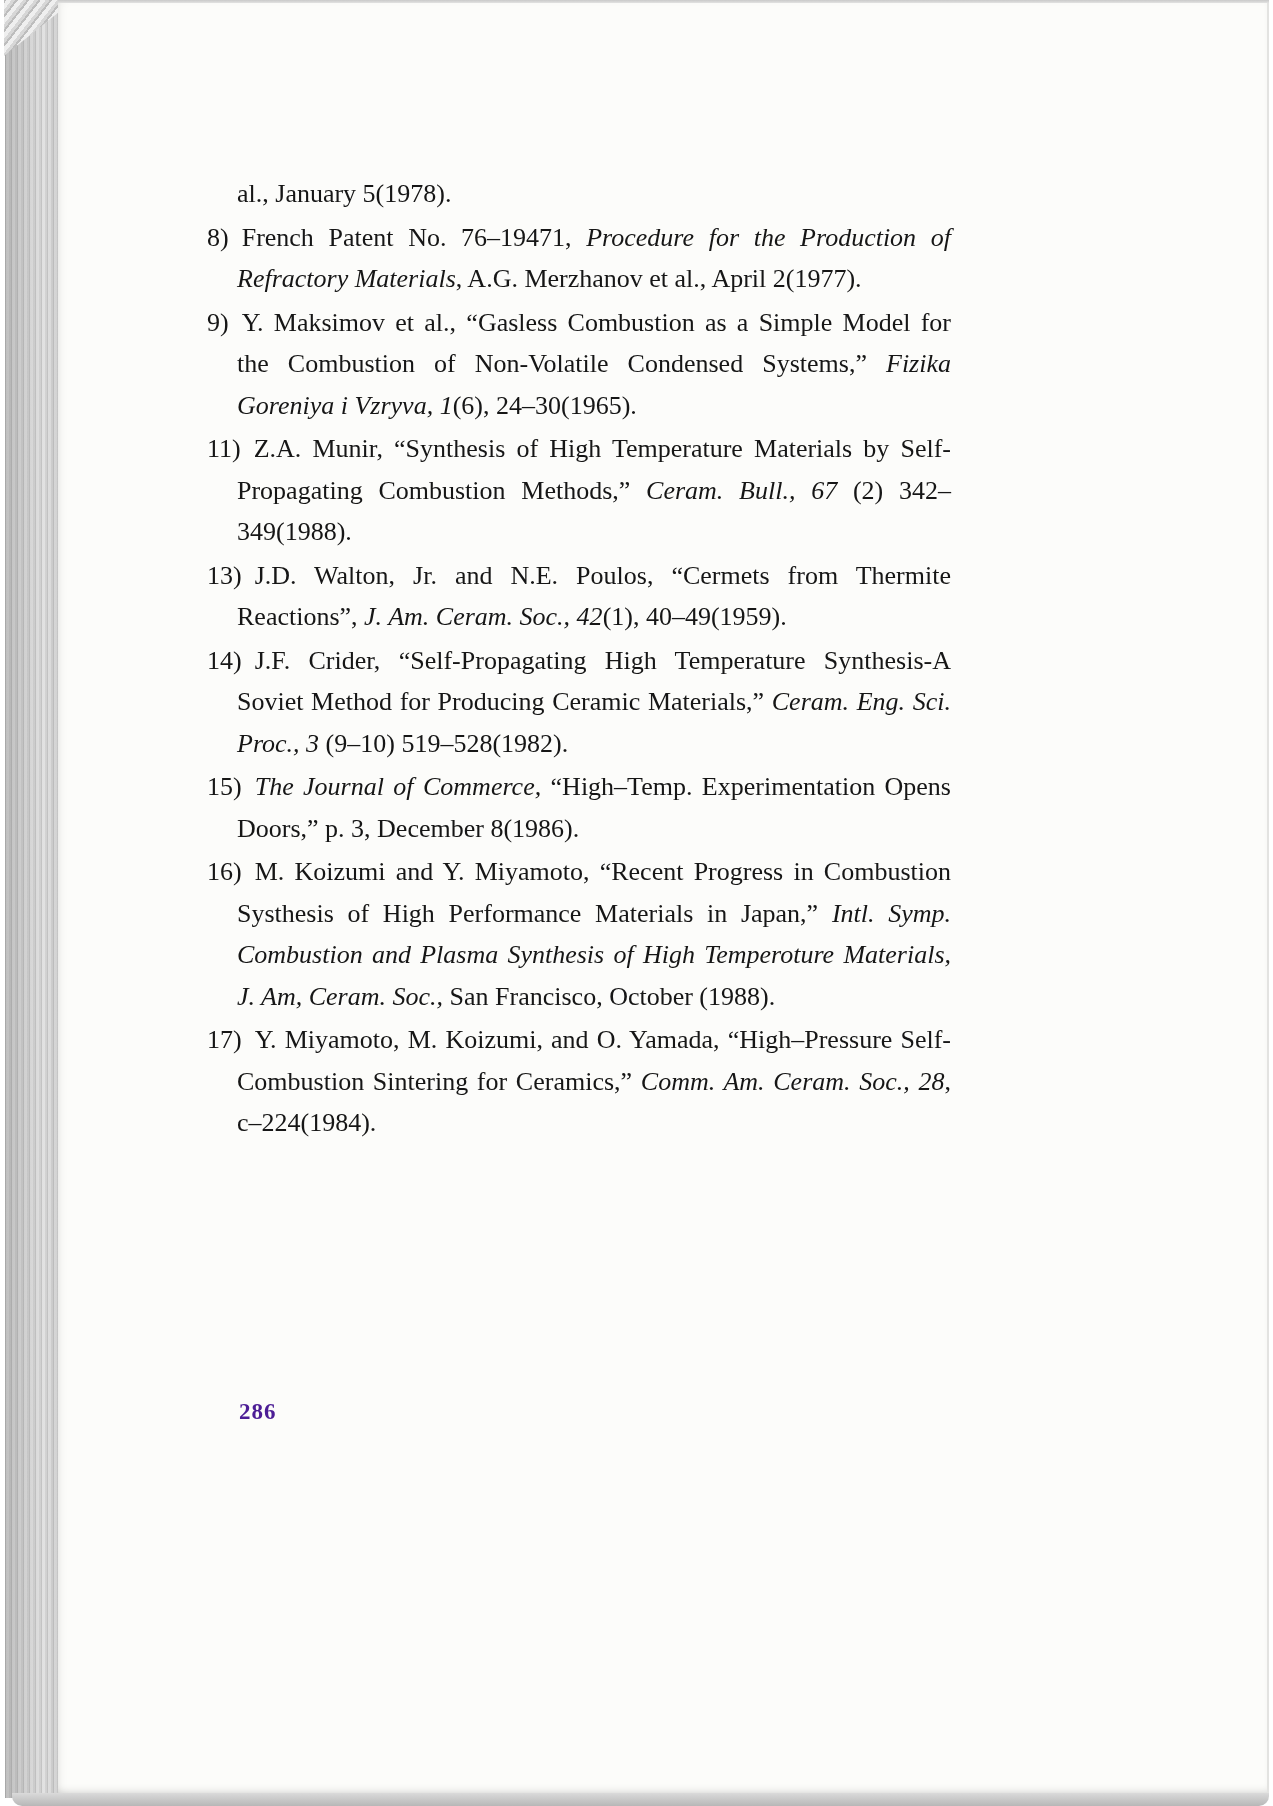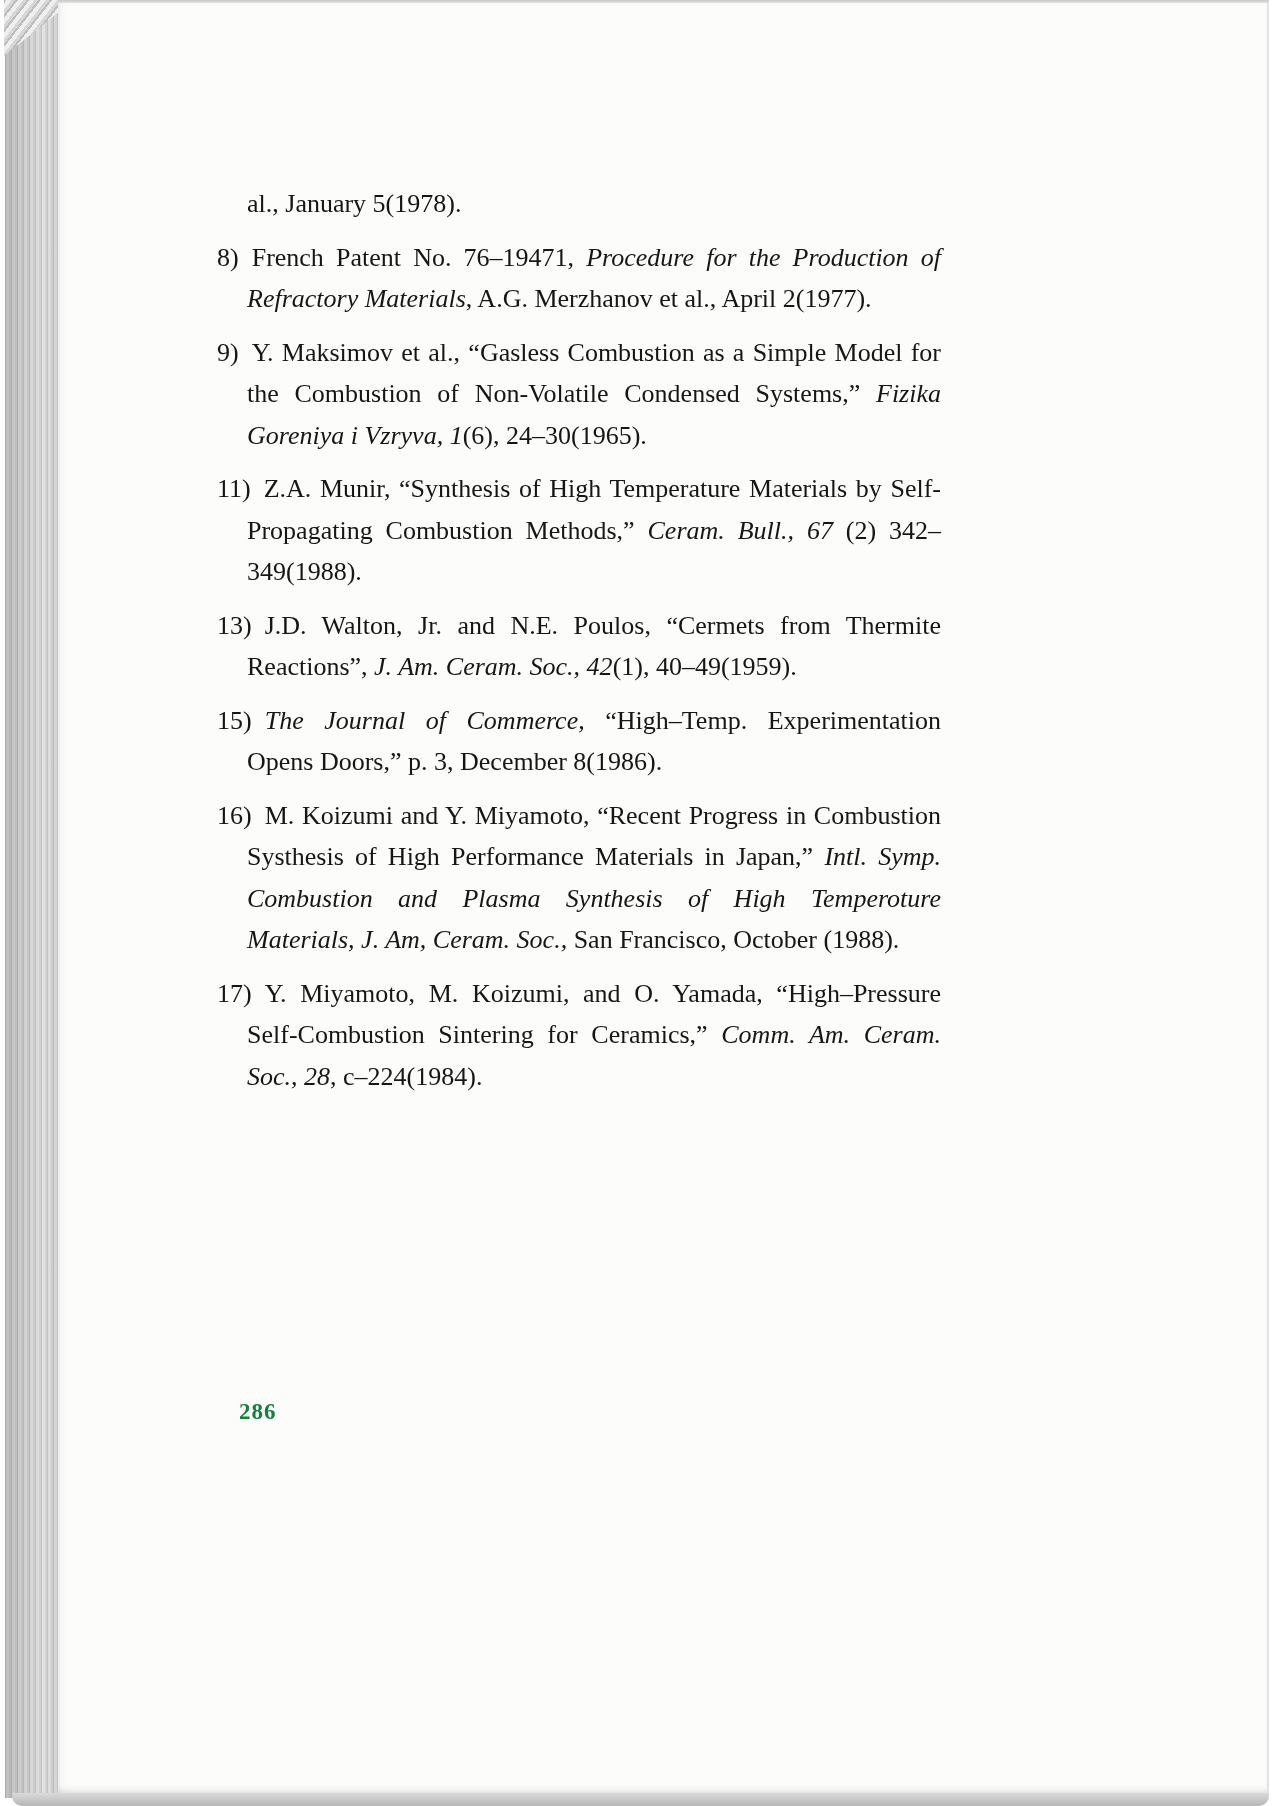--- a/index.html
+++ b/index.html
@@ -70,51 +70,52 @@
     position: absolute;
     left: 147px;
     top: 168px;
     width: 748px;
     font-size: 26px;
     line-height: 41.5px;
     color: #161616;
     text-align: justify;
   }
   .ref {
-    margin: 12px;
+    margin: 2px;
     padding-left: 30px;
     text-indent: -30px;
   }
   .ref.cont { text-indent: 0; }
   .num { margin-right: 13px; }
   .it { font-style: italic; }
   .pageno {
     position: absolute;
     left: 181px;
     top: 1396px;
     font-size: 23px;
     font-weight: bold;
     letter-spacing: 1px;
-    color: #15803d;
+    color: #4c1d95;
   }
 </style>
 </head>
 <body>
 
 <div class="canvas">
   <div class="edge-left"></div>
   <div class="corner"></div>
   <div class="edge-top"></div>
   <div class="page">
     <div class="textblock">
         <p class="ref cont"><span class="seg">al., January 5(1978).</span></p>
         <p class="ref"><span class="num">8)</span><span class="seg">French Patent No. 76–19471, </span><span class="seg it">Procedure for the Production of Refractory Materials</span><span class="seg">, A.G. Merzhanov et al., April 2(1977).</span></p>
         <p class="ref"><span class="num">9)</span><span class="seg">Y. Maksimov et al., “Gasless Combustion as a Simple Model for the Combustion of Non-Volatile Condensed Systems,” </span><span class="seg it">Fizika Goreniya i Vzryva, 1</span><span class="seg">(6), 24–30(1965).</span></p>
         <p class="ref"><span class="num">11)</span><span class="seg">Z.A. Munir, “Synthesis of High Temperature Materials by Self-Propagating Combustion Methods,” </span><span class="seg it">Ceram. Bull., 67</span><span class="seg"> (2) 342–349(1988).</span></p>
         <p class="ref"><span class="num">13)</span><span class="seg">J.D. Walton, Jr. and N.E. Poulos, “Cermets from Thermite Reactions”, </span><span class="seg it">J. Am. Ceram. Soc., 42</span><span class="seg">(1), 40–49(1959).</span></p>
+        <p class="ref"><span class="num">14)</span><span class="seg">J.F. Crider, “Self-Propagating High Temperature Synthesis-A Soviet Method for Producing Ceramic Materials,” </span><span class="seg it">Ceram. Eng. Sci. Proc., 3</span><span class="seg"> (9–10) 519–528(1982).</span></p>
         <p class="ref"><span class="num">15)</span><span class="seg it">The Journal of Commerce,</span><span class="seg"> “High–Temp. Experimentation Opens Doors,” p. 3, December 8(1986).</span></p>
         <p class="ref"><span class="num">16)</span><span class="seg">M. Koizumi and Y. Miyamoto, “Recent Progress in Combustion Systhesis of High Performance Materials in Japan,” </span><span class="seg it">Intl. Symp. Combustion and Plasma Synthesis of High Temperoture Materials, J. Am, Ceram. Soc.,</span><span class="seg"> San Francisco, October (1988).</span></p>
         <p class="ref"><span class="num">17)</span><span class="seg">Y. Miyamoto, M. Koizumi, and O. Yamada, “High–Pressure Self-Combustion Sintering for Ceramics,” </span><span class="seg it">Comm. Am. Ceram. Soc., 28</span><span class="seg">, c–224(1984).</span></p>
       </div>
     <div class="pageno">286</div>
   </div>
   <div class="edge-bottom"></div>
 </div>
 
 </body></html>

